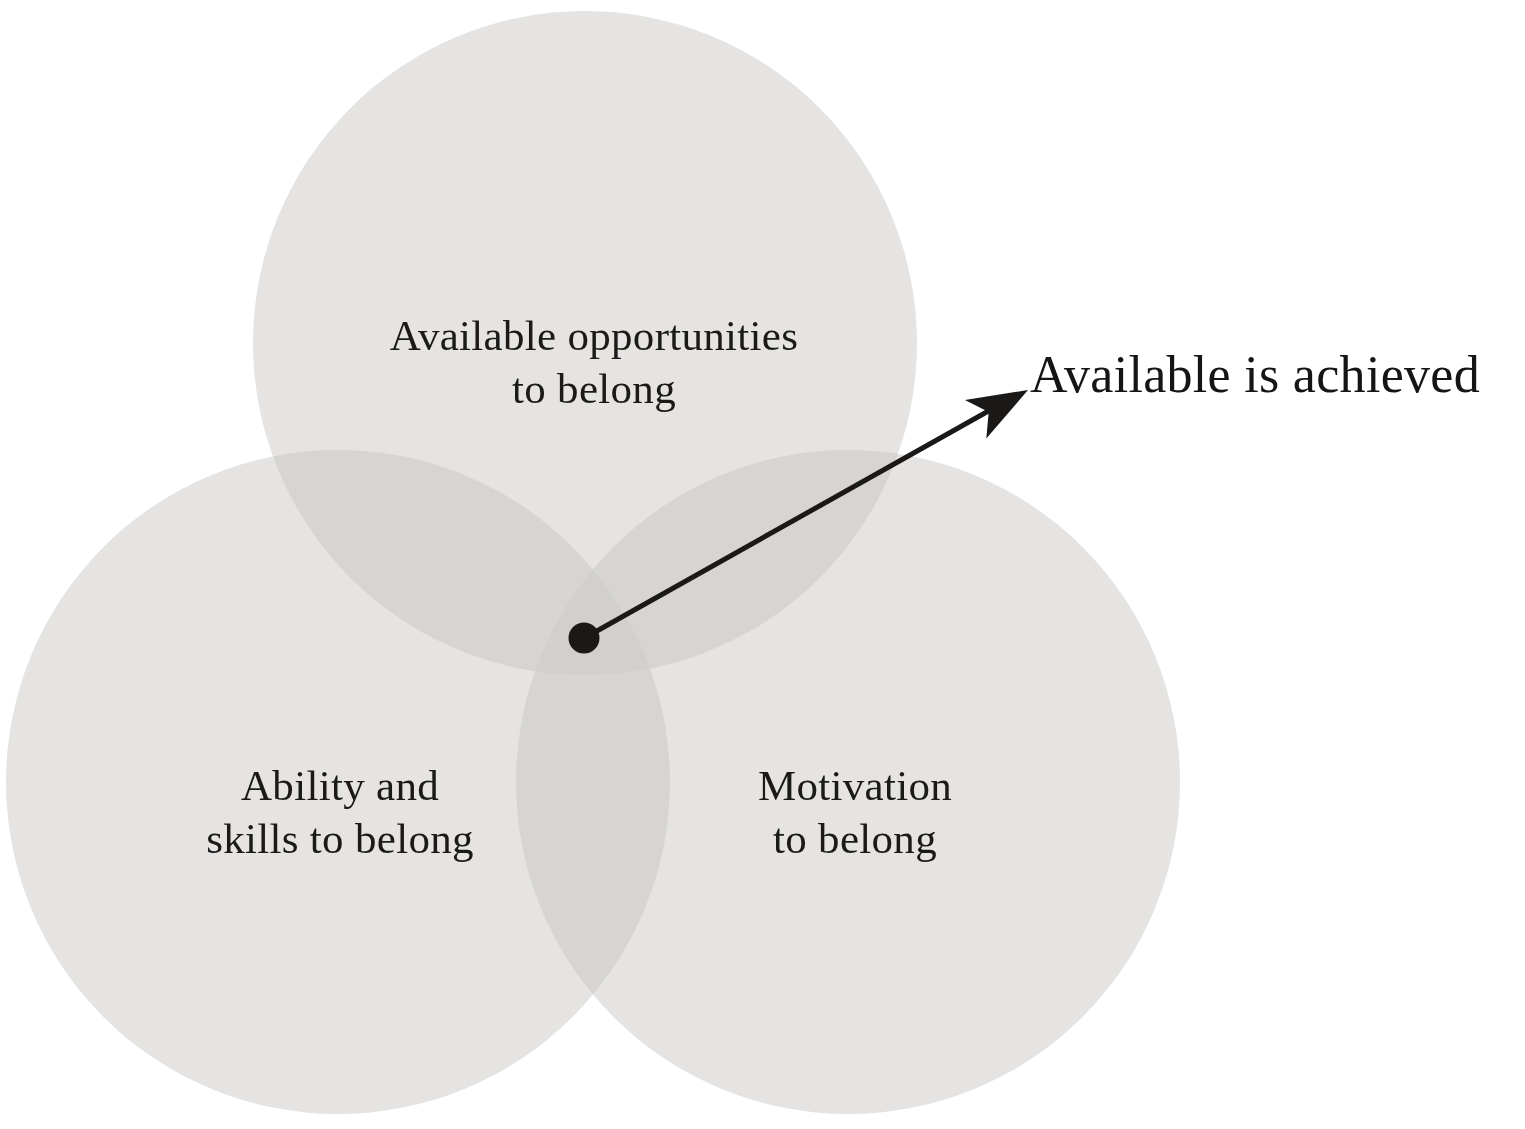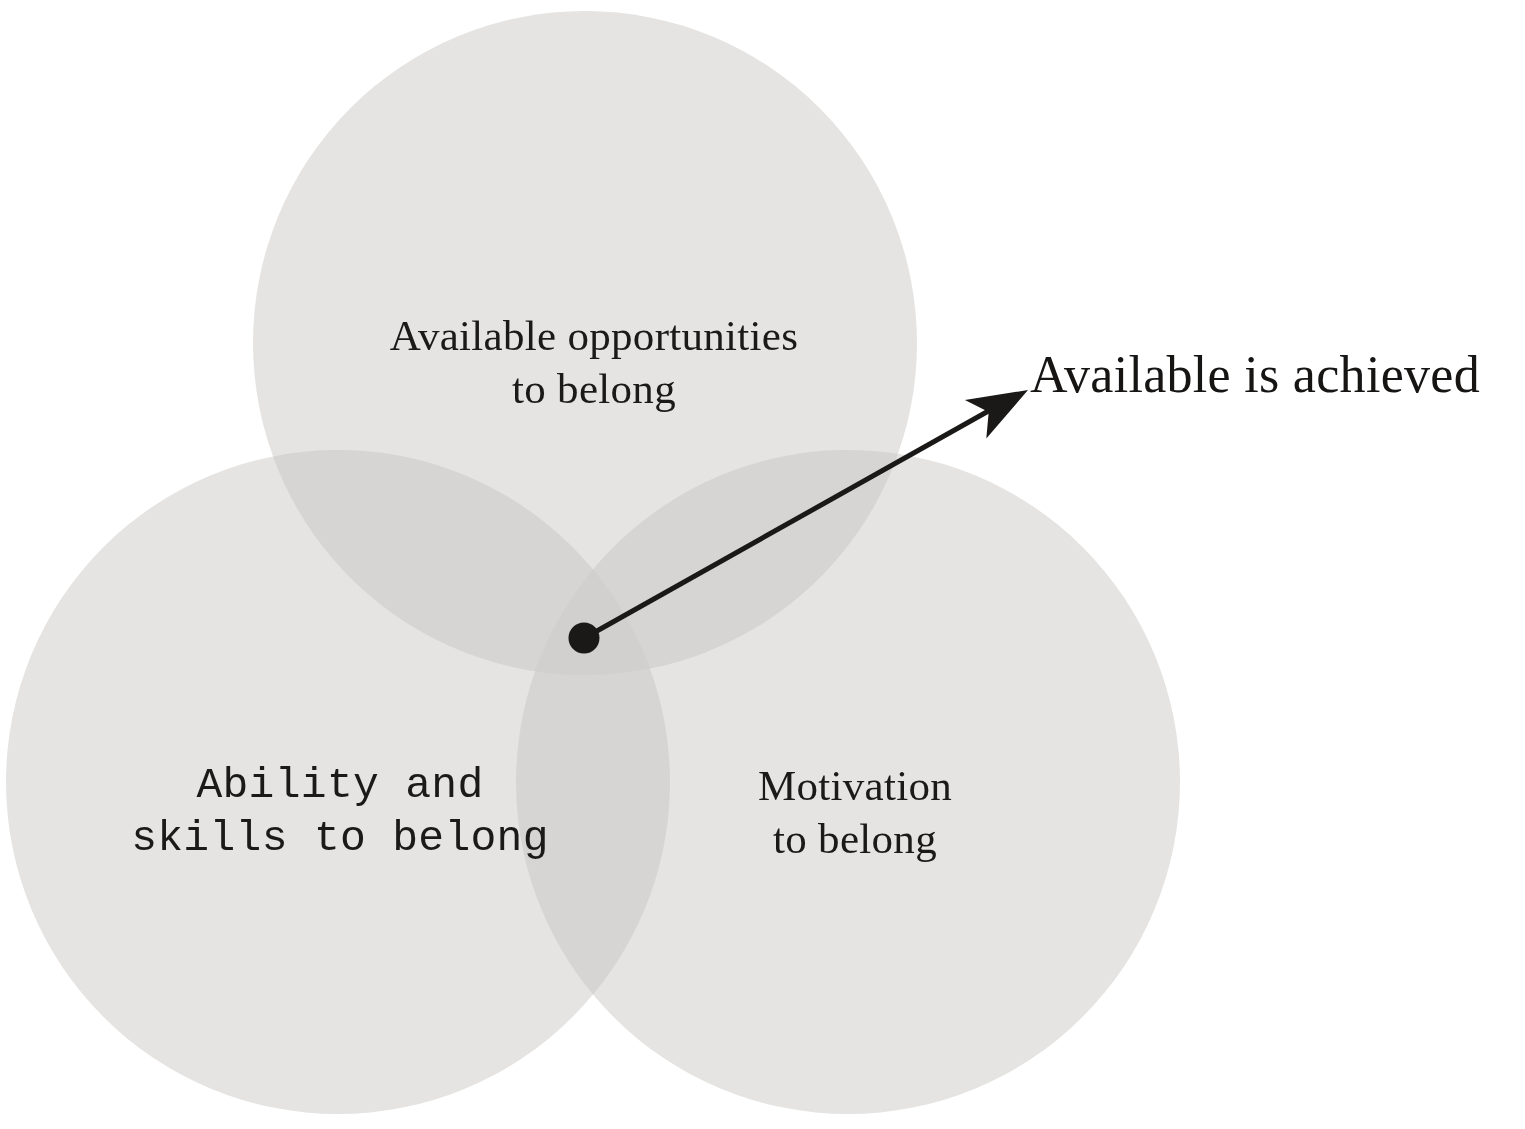--- a/index.html
+++ b/index.html
@@ -59,21 +59,21 @@
     <path d="M 593 569.4 A 332 332 0 0 0 535 671.2 A 332 332 0 0 0 650 668.6 A 332 332 0 0 0 593 569.4 Z" fill="#d1d0ce"></path>
 
     <line x1="588" y1="636" x2="992" y2="409" stroke-width="5" stroke="#1a1918"></line>
     <path d="M 1028 390 L 986.3 438.5 L 988.7 412 L 964.9 400.1 Z" fill="#1a1918"></path>
     <circle cx="584" cy="638" r="15.5" fill="#1a1918"></circle>
   </svg>
 
   <div class="vlabel" style="left:585px; top:362px;margin-left:9px;">Available opportunities
 to belong</div>
 
-  <div class="vlabel" style="left:340px; top:812px;font-family:Liberation Mono, monospace;">Ability and
+  <div class="vlabel" style="left:340px; top:812px;">Ability and
 skills to belong</div>
 
   <div class="vlabel" style="left:855px; top:812px;">Motivation
 to belong</div>
 
   <div class="callout">Available is achieved</div>
 
 </div>
 
 </body></html>

